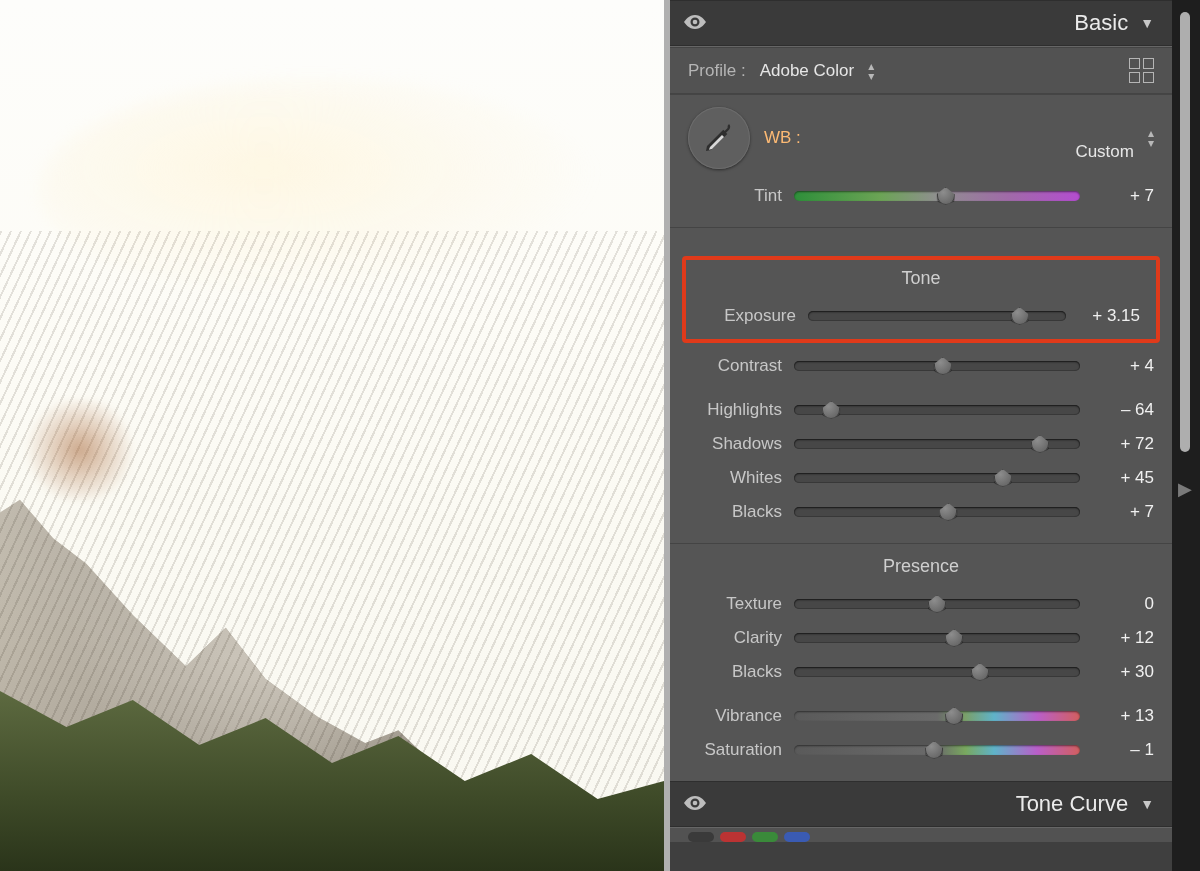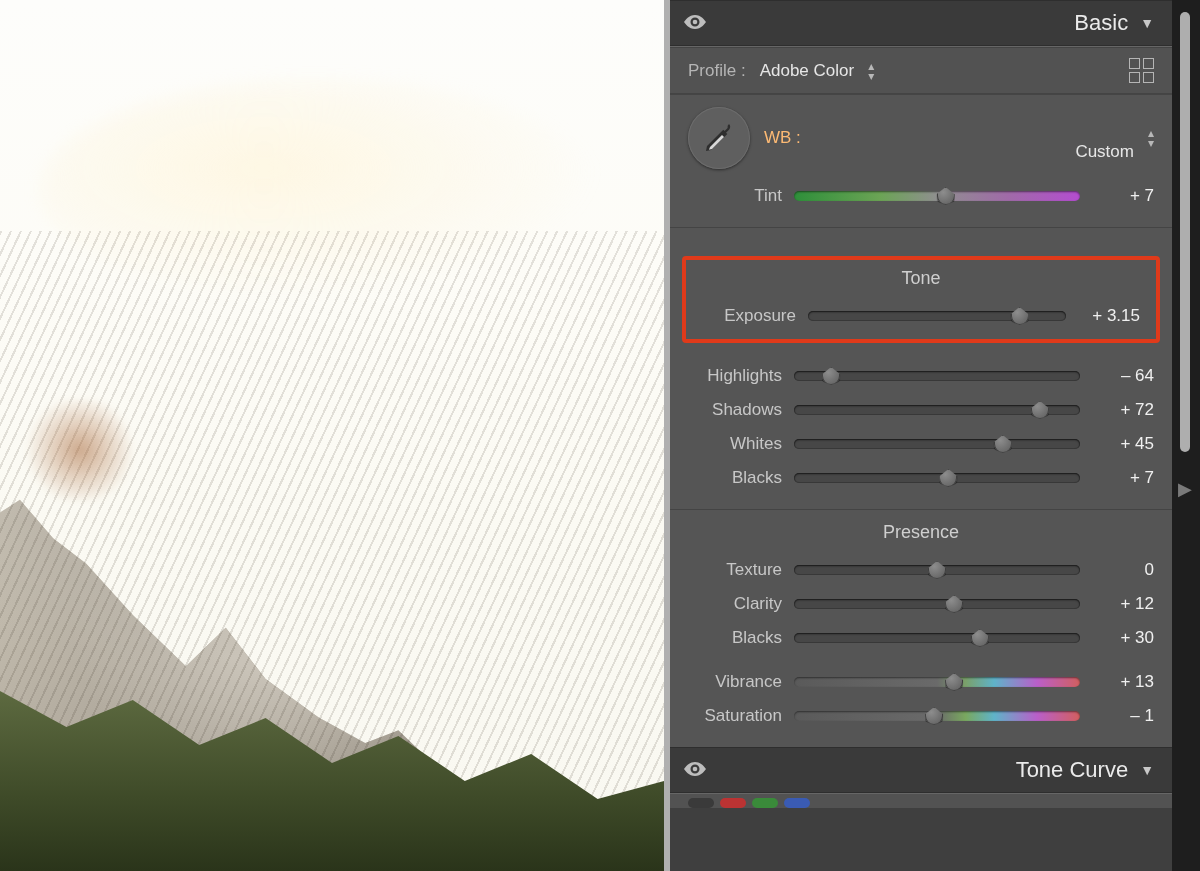--- a/index.html
+++ b/index.html
@@ -182,20 +182,27 @@
           <div class="highlight-box">
             <div class="sec-title">Tone</div>
             <div class="row">
               <span class="lab">Exposure</span>
               <span class="track">
                   <span class="knob" style="left:82%"></span>
                 </span>
               <span class="val">+ 3.15</span>
             </div>
           </div>
+          <div class="row">
+            <span class="lab">Contrast</span>
+            <span class="track">
+                <span class="knob" style="left:52%"></span>
+              </span>
+            <span class="val">+ 4</span>
+          </div>
           <div class="subgap"></div>
           <div class="row">
             <span class="lab">Highlights</span>
             <span class="track">
                 <span class="knob" style="left:13%"></span>
               </span>
             <span class="val">– 64</span>
           </div>
           <div class="row">
             <span class="lab">Shadows</span>

